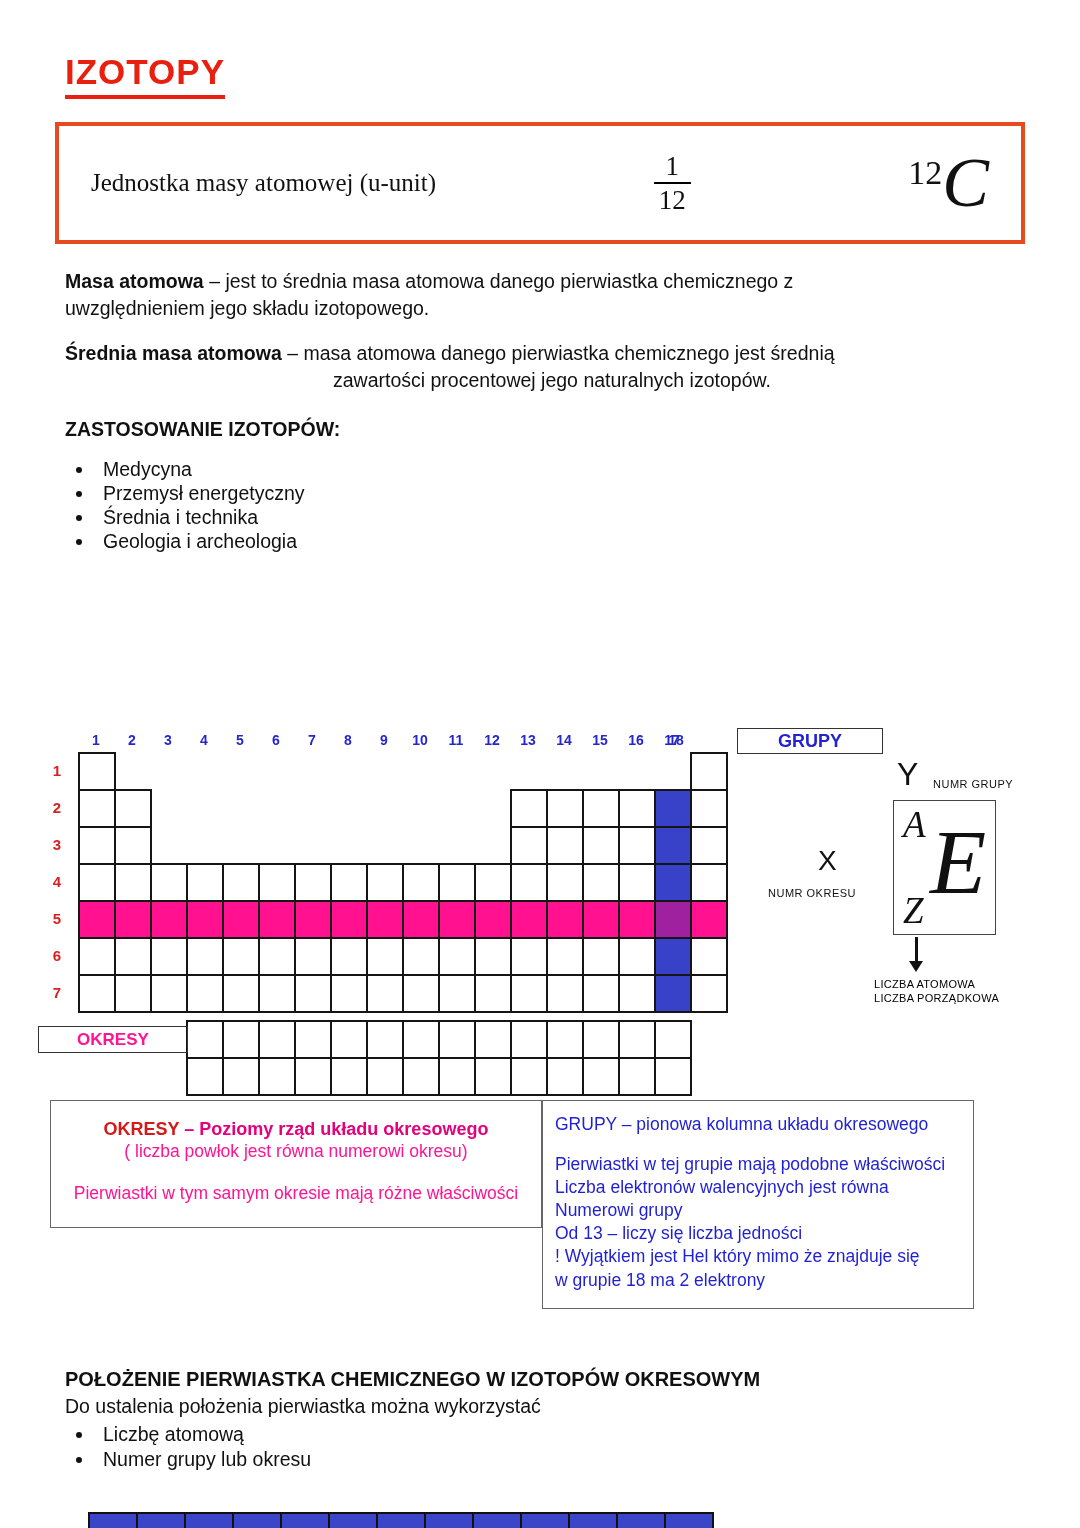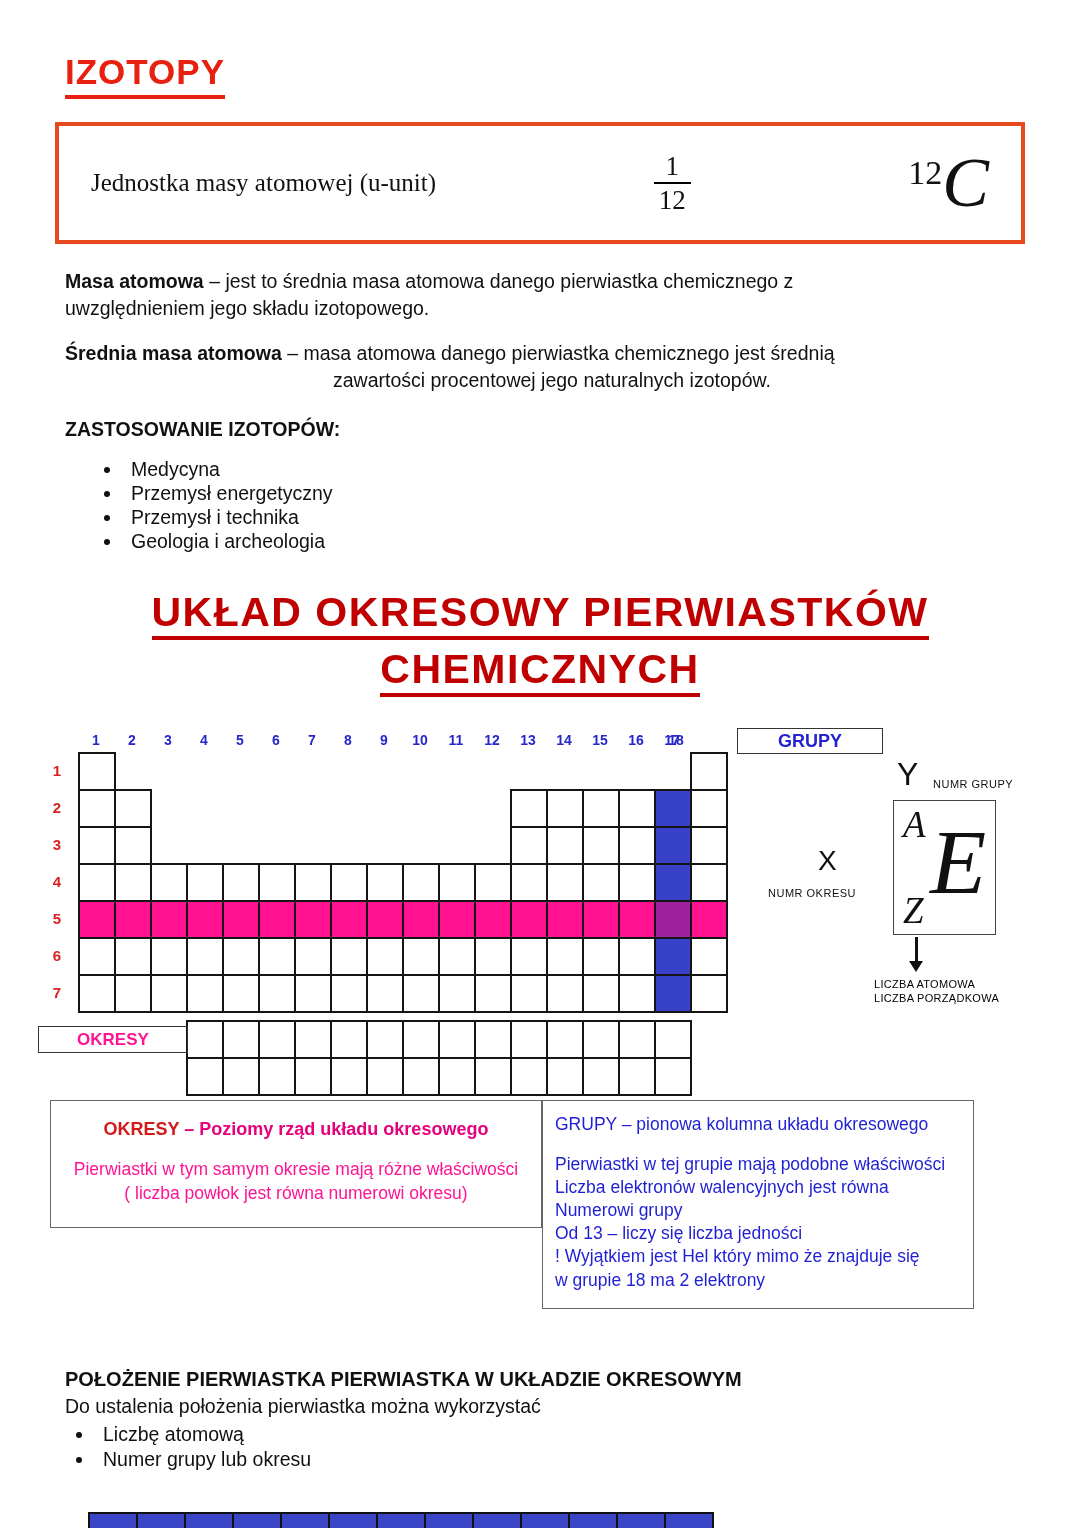--- a/index.html
+++ b/index.html
@@ -24,21 +24,21 @@
   
   .def { position:absolute; left:65px; width:920px; font-size:19.5px; line-height:1.4; color:#111; }
   .def1 { top:268px; }
   .def2 { top:340px; }
   .def b { font-weight:bold; }
   .def1 .l2 { }
   .def2 .l2 { margin-left:268px; }
 
   .apps-head { position:absolute; top:418px; left:65px; font-size:19.5px; font-weight:bold; color:#111; }
   .bullets { position:absolute; top:458px; left:65px; list-style:disc; padding-left:30px; font-size:19.5px; line-height:1.23; color:#111; }
-  .bullets li { padding-left:8px;margin-left:28px; }
+  .bullets li { padding-left:8px; }
 
   
   .big-title { position:absolute; top:583px; left:0; width:100%; text-align:center;
     color:#c00000; font-size:41px; font-weight:900; letter-spacing:1.5px; }
   .big-title .u2 { display:inline-block; border-bottom:4px solid #c00000; padding-bottom:1px; line-height:1.1; margin-top:7px; }
 
   
   .pt-wrap { position:absolute; top:722px; left:0; width:1080px; height:378px; }
   #pt-groups { position:absolute; left:78px; top:10px; width:648px; height:18px; }
   .gn { position:absolute; width:36px; text-align:center; font-size:14px; font-weight:600; color:#2626cc; }
@@ -116,28 +116,24 @@
   <p class="def def2">
     <b>Średnia masa atomowa</b>
     <span>– masa atomowa danego pierwiastka chemicznego jest średnią</span><br>
     <span class="l2">zawartości procentowej jego naturalnych izotopów.</span>
   </p>
 
   <p class="apps-head">ZASTOSOWANIE  IZOTOPÓW:</p>
   <ul class="bullets">
     <li>Medycyna</li>
     <li>Przemysł energetyczny</li>
-    <li>Przemysł i technika</li>
+    <li>Średnia i technika</li>
     <li>Geologia i archeologia</li>
   </ul>
 
-  <h2 class="big-title">
-    <span class="u2">UKŁAD OKRESOWY PIERWIASTKÓW</span><br>
-    <span class="u2">CHEMICZNYCH</span>
-  </h2>
 
   <div class="pt-wrap">
     <div id="pt-groups">
         <span class="gn" style="left: 0px;">1</span>
         <span class="gn" style="left: 36px;">2</span>
         <span class="gn" style="left: 72px;">3</span>
         <span class="gn" style="left: 108px;">4</span>
         <span class="gn" style="left: 144px;">5</span>
         <span class="gn" style="left: 180px;">6</span>
         <span class="gn" style="left: 216px;">7</span>
@@ -305,36 +301,36 @@
       <div>LICZBA  PORZĄDKOWA</div>
     </div>
   </div>
 
   <div class="info-row">
     <div class="box-okresy">
       <div class="ok-head">
         <span class="ok-term">OKRESY</span>
         <span class="ok-rest">– Poziomy rząd układu okresowego</span>
       </div>
+      <div class="ok-line">( liczba powłok jest równa numerowi okresu)</div>
       <div class="ok-line first">Pierwiastki w tym samym okresie mają różne właściwości</div>
-      <div class="ok-line">( liczba powłok jest równa numerowi okresu)</div>
     </div>
     <div class="box-grupy">
       <div class="gr-head">GRUPY – pionowa kolumna układu okresowego</div>
       <div class="gr-line">Pierwiastki w tej grupie mają podobne właściwości</div>
       <div class="gr-line">Liczba  elektronów walencyjnych jest równa</div>
       <div class="gr-line">Numerowi grupy</div>
       <div class="gr-line">Od 13 – liczy się liczba jedności</div>
       <div class="gr-line">! Wyjątkiem jest Hel który mimo że znajduje się</div>
       <div class="gr-line">w grupie 18 ma 2 elektrony</div>
     </div>
   </div>
 
   <div class="pos">
-    <div class="pos-head">POŁOŻENIE PIERWIASTKA PIERWIASTKA W UKŁADZIE OKRESOWYM</div>
+    <div class="pos-head">POŁOŻENIE PIERWIASTKA CHEMICZNEGO W IZOTOPÓW OKRESOWYM</div>
     <div class="pos-intro">Do ustalenia położenia pierwiastka można wykorzystać</div>
     <ul>
       <li>Liczbę atomową</li>
       <li>Numer grupy lub okresu</li>
     </ul>
   </div>
 
   <div id="bottom-sliver">
       <div class="sc" style="background: rgb(58, 69, 200);"></div>
       <div class="sc" style="background: rgb(58, 69, 200);"></div>

